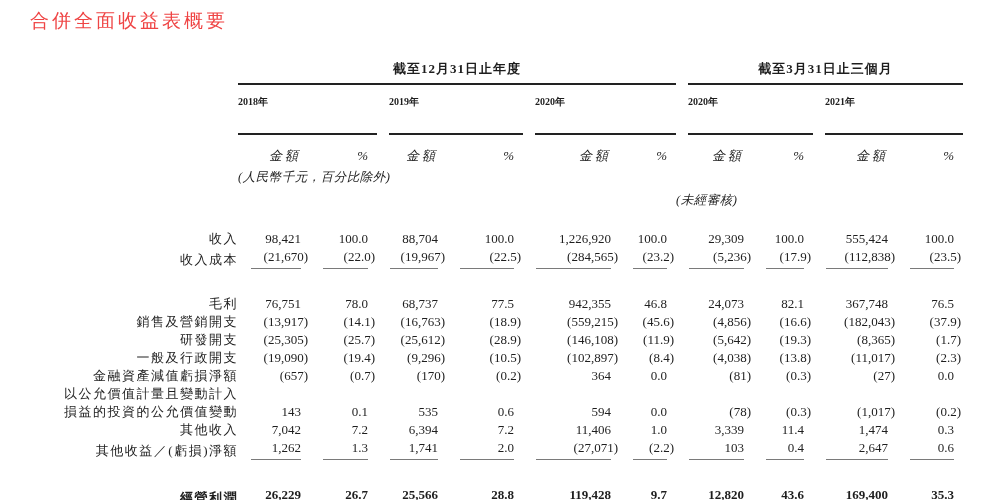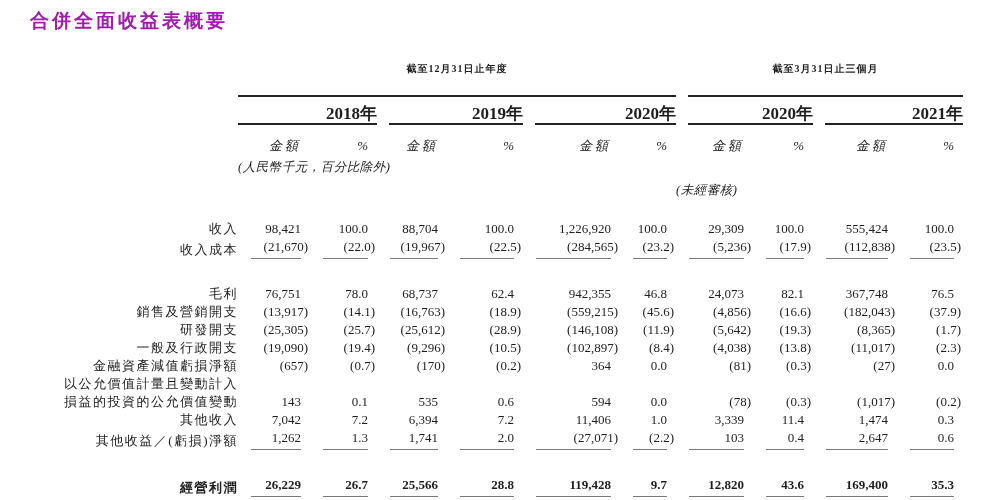--- a/index.html
+++ b/index.html
@@ -4,44 +4,44 @@
 <style>
   * { margin:0; padding:0; box-sizing:border-box; }
   html,body { background:#ffffff; }
   body {
     width:993px; height:500px; overflow:hidden;
     font-family:"Liberation Serif","DejaVu Serif",serif;
     color:#1e1e1e;
   }
   .page { padding:8px 0 0 30px; }
   .title {
-    font-size:19px; font-weight:bold; letter-spacing:3px;
-    color:#a21caf;
+    font-size:19px; font-weight:normal; letter-spacing:3px;
+    color:#ef4444;
   }
   table.fin {
     border-collapse:collapse; table-layout:fixed;
     width:933px; margin-top:26px;
   }
   td { font-size:13px; line-height:18px; vertical-align:bottom; overflow:visible; white-space:nowrap; }
   td.lbl { text-align:right; letter-spacing:1.5px; }
   td.lbl.indent { padding-left:25px; }
   td.num { text-align:right; padding-right:9px; }
   .val.pr { margin-right:-7px; }
 
   
   .grpline {
-    font-weight:bold; text-align:center; font-size:10px; letter-spacing:1px;
-    padding-bottom:17px; border-bottom:2.5px solid #222;
+    font-weight:bold; text-align:center; font-size:13px; letter-spacing:1px;
+    padding-bottom:5px; border-bottom:2.5px solid #222;
   }
   .gap { margin-left:12px; }
 
   
   .yrline {
-    font-weight:bold; text-align:right; font-size:17px;
-    padding:8px 0 0 0; border-bottom:2px solid #222;
+    font-weight:bold; text-align:left; font-size:10px;
+    padding:8px 0 22px 0; border-bottom:2px solid #222;
   }
 
   tr.colhead td { font-style:italic; padding-top:12px; letter-spacing:3px; }
   tr.colhead td.pct { letter-spacing:0; }
 
   tr.noterow td { font-style:italic; font-size:12.5px; line-height:19px; letter-spacing:0.5px; }
   td.note-right { text-align:left; padding-right:2px; padding-top:3px; }
   td.note-center { text-align:left; padding-top:4px; }
 
   tbody tr.spacer td { height:26px; }
@@ -157,21 +157,21 @@
           <td class="num rule"><span class="val pr">(23.5)</span></td>
         </tr>
         <tr class="spacer">
           <td colspan="11"></td>
         </tr>
         <tr>
           <td class="lbl">毛利</td>
           <td class="num"><span class="val">76,751</span></td>
           <td class="num"><span class="val">78.0</span></td>
           <td class="num"><span class="val">68,737</span></td>
-          <td class="num"><span class="val">62.4</span></td>
+          <td class="num"><span class="val">77.5</span></td>
           <td class="num"><span class="val">942,355</span></td>
           <td class="num"><span class="val">46.8</span></td>
           <td class="num"><span class="val">24,073</span></td>
           <td class="num"><span class="val">82.1</span></td>
           <td class="num"><span class="val">367,748</span></td>
           <td class="num"><span class="val">76.5</span></td>
         </tr>
         <tr>
           <td class="lbl">銷售及營銷開支</td>
           <td class="num"><span class="val pr">(13,917)</span></td>

